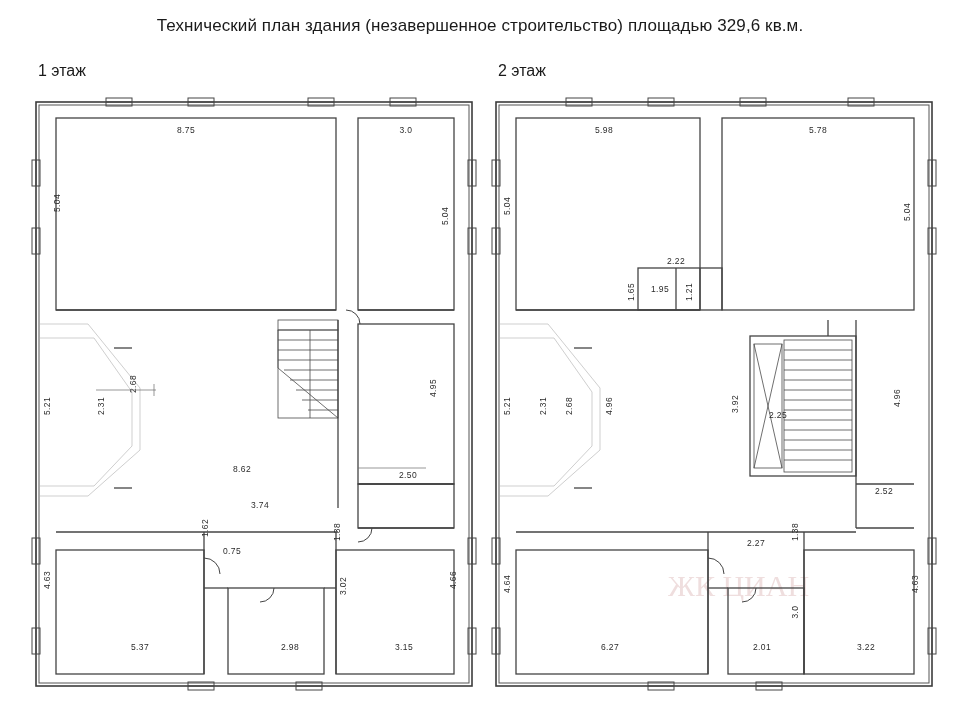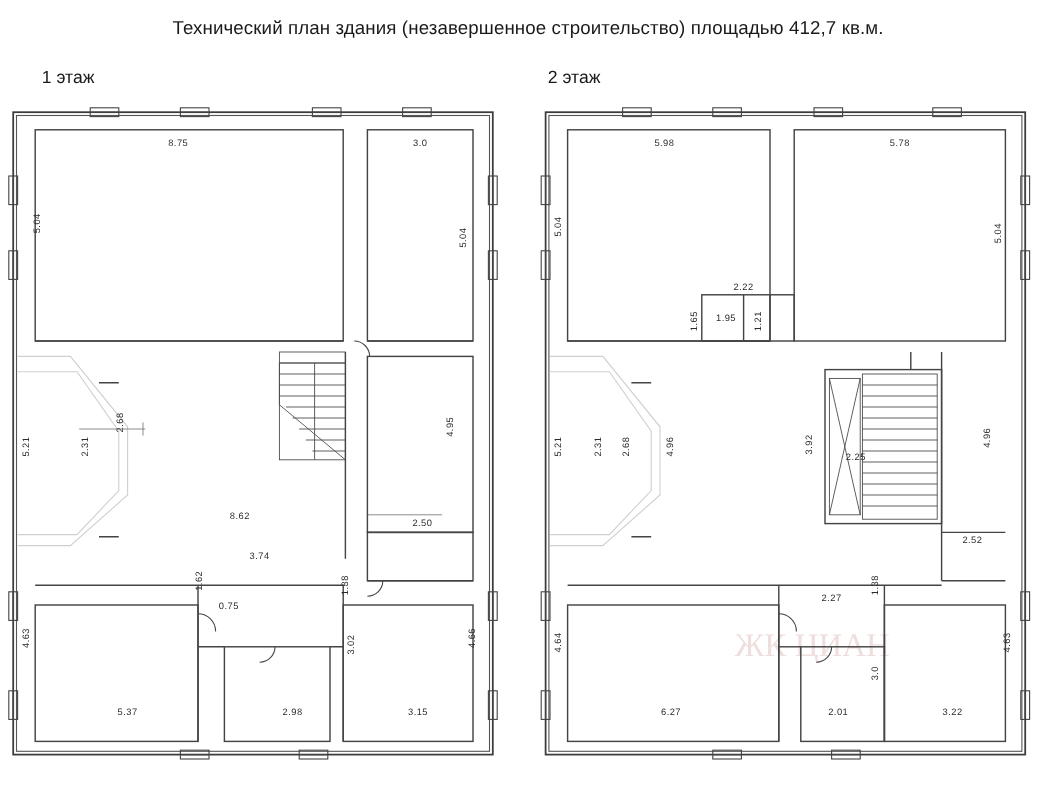--- a/index.html
+++ b/index.html
@@ -24,21 +24,21 @@
     font-size:16px;
     color:#1a1a1a;
   }
   #label-floor1{left:38px;top:62px;}
   #label-floor2{left:498px;top:62px;}
 
   .plan{
     position:absolute;
     top:88px;
   }
-  #plan1{left:4px;width:452px;height:610px;}
+  #plan1{left:28px;width:452px;height:610px;}
   #plan2{left:488px;width:452px;height:610px;}
 
   .plan svg{display:block;}
 
   .cap{
     font-family:"Liberation Sans", sans-serif;
     font-size:8px;
     fill:#3a3a3a;
   }
   .dimtext{
@@ -52,21 +52,21 @@
   .inner{ stroke:#444; stroke-width:1.3; fill:none; }
   .light{ stroke:#cfcfcf; stroke-width:1; fill:none; }
   .door{ stroke:#444; stroke-width:1; fill:none; }
   .dimline{ stroke:#6a6a6a; stroke-width:.7; fill:none; }
   .stair{ stroke:#4a4a4a; stroke-width:.8; fill:none; }
   .wmtext{ font-size:30px; fill:#efdede; font-family:"Liberation Serif", serif;}
 </style>
 </head>
 <body>
 
-<div id="title">Технический план здания (незавершенное строительство) площадью 412,7 кв.м.</div>
+<div id="title">Технический план здания (незавершенное строительство) площадью 329,6 кв.м.</div>
 
 <div class="floor-label" id="label-floor1">1 этаж</div>
 <div class="floor-label" id="label-floor2">2 этаж</div>
 
 <div class="plan" id="plan1">
 <svg width="452" height="610" viewBox="0 0 452 610" xmlns="http://www.w3.org/2000/svg">
 
   <text class="cap" id="f1cap" x="210" y="-6">1 этаж</text>
 
   <rect class="wall" x="8" y="14" width="436" height="584"></rect>

